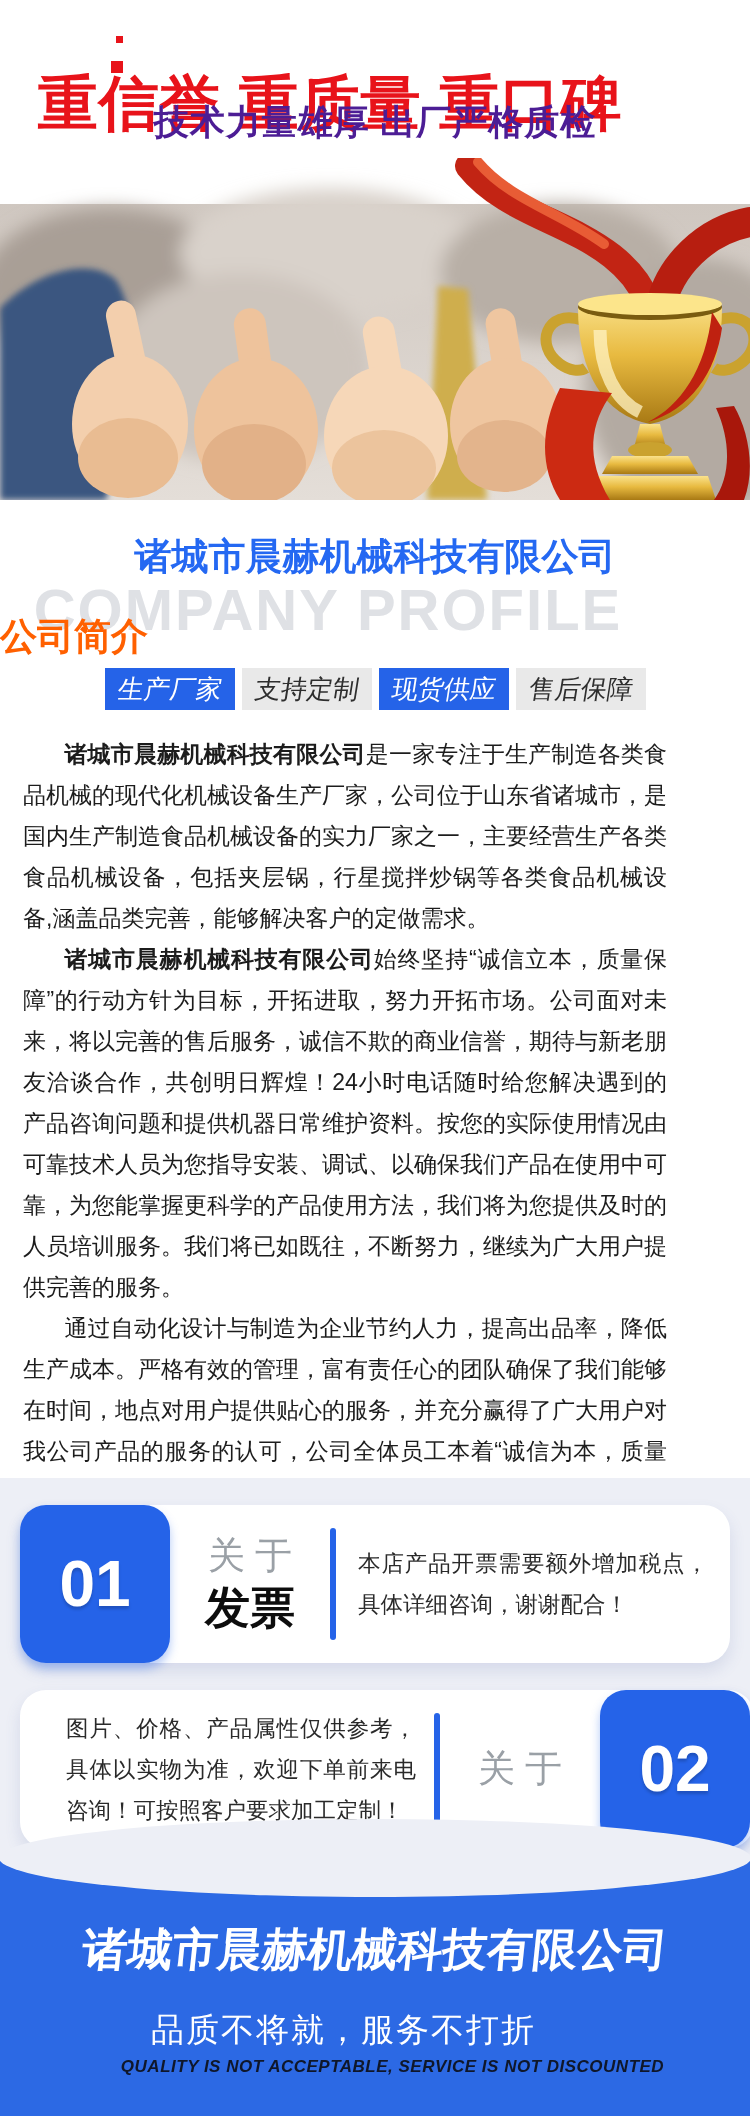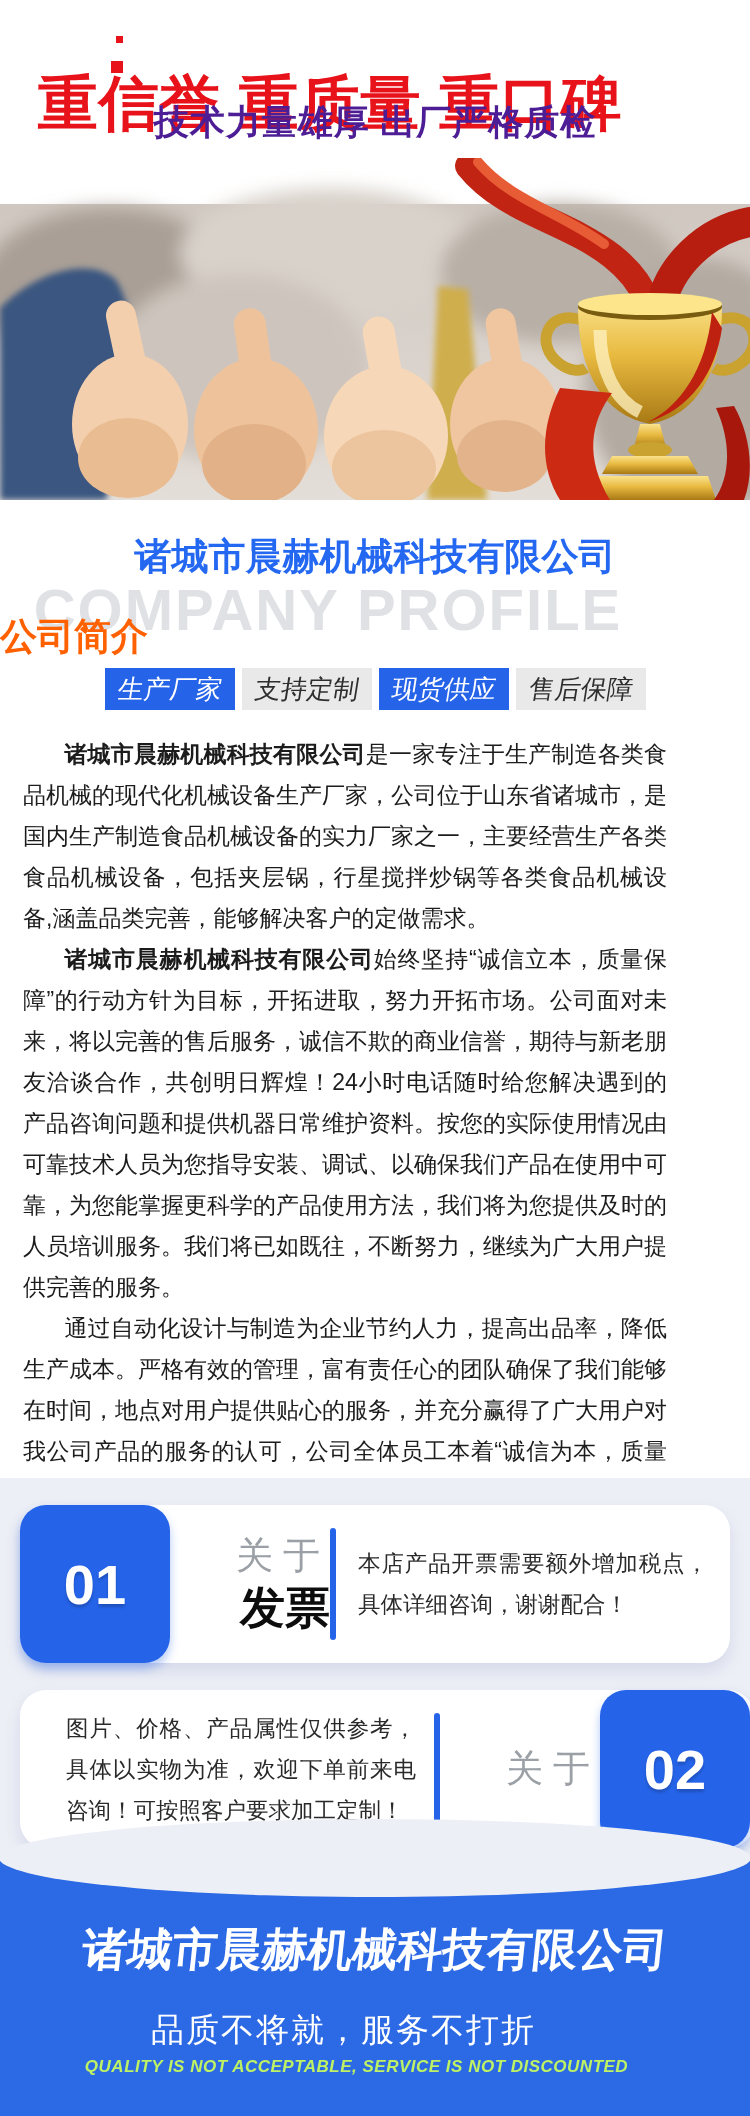--- a/index.html
+++ b/index.html
@@ -77,24 +77,24 @@
   }
   .card1{top:1505px;}
   .card2{top:1690px;padding-left:24px;}
   .num-box{
     flex:none;width:150px;height:158px;border-radius:26px;
     background:var(--accent_blue,#2563e8);
     display:flex;align-items:center;justify-content:center;
     box-shadow:0 6px 10px rgba(37,99,232,0.35);
   }
   .num-box span{
-    font-size:56px;font-weight:bold;color:#ffffff;
+    font-size:64px;font-weight:bold;color:#ffffff;
     text-shadow:0 3px 3px rgba(0,0,0,0.18);
   }
-  .card-label{flex:none;width:160px;text-align:right;line-height:1.1;}
+  .card-label{flex:none;width:160px;text-align:center;line-height:1.1;}
   .label-top{font-size:37px;color:#9aa0a6;letter-spacing:10px;text-indent:10px;}
   .label-bottom{font-size:45px;font-weight:bold;color:#0d0d0d;margin-top:6px;}
   .vdiv{flex:none;width:6px;height:112px;border-radius:3px;background:var(--accent_blue,#2563e8);}
   .card-text{
     flex:1;margin:0;padding:0 22px;font-size:22.5px;line-height:41px;color:#2a2a2a;
     text-align:justify;
   }
   .card2 .card-text{flex:none;width:390px;box-sizing:border-box;padding:0 18px 0 22px;}
   
   .footer{
@@ -110,22 +110,22 @@
     position:absolute;top:62px;left:0;width:750px;text-align:center;
     font-size:45px;font-weight:bold;color:#ffffff;white-space:nowrap;
     transform:skewX(-6deg);
   }
   .f-slogan{
     position:absolute;top:150px;left:0;width:687px;text-align:center;
     font-size:33px;color:#ffffff;white-space:nowrap;letter-spacing:2px;
   }
   .f-en{
     position:absolute;top:199px;left:0;width:713px;text-align:center;
-    font-size:17px;font-weight:bold;font-style:italic;color:#bef264;
-    letter-spacing:0.5px;white-space:nowrap;
+    font-size:17px;font-weight:bold;font-style:italic;color:#0f172a;
+    letter-spacing:0.5px;white-space:nowrap;padding-left:36px;
   }
 </style>
 </head>
 <body>
 
 <div class="page">
 
   <div class="accent-sq sq1"></div>
   <div class="accent-sq sq2"></div>
 

